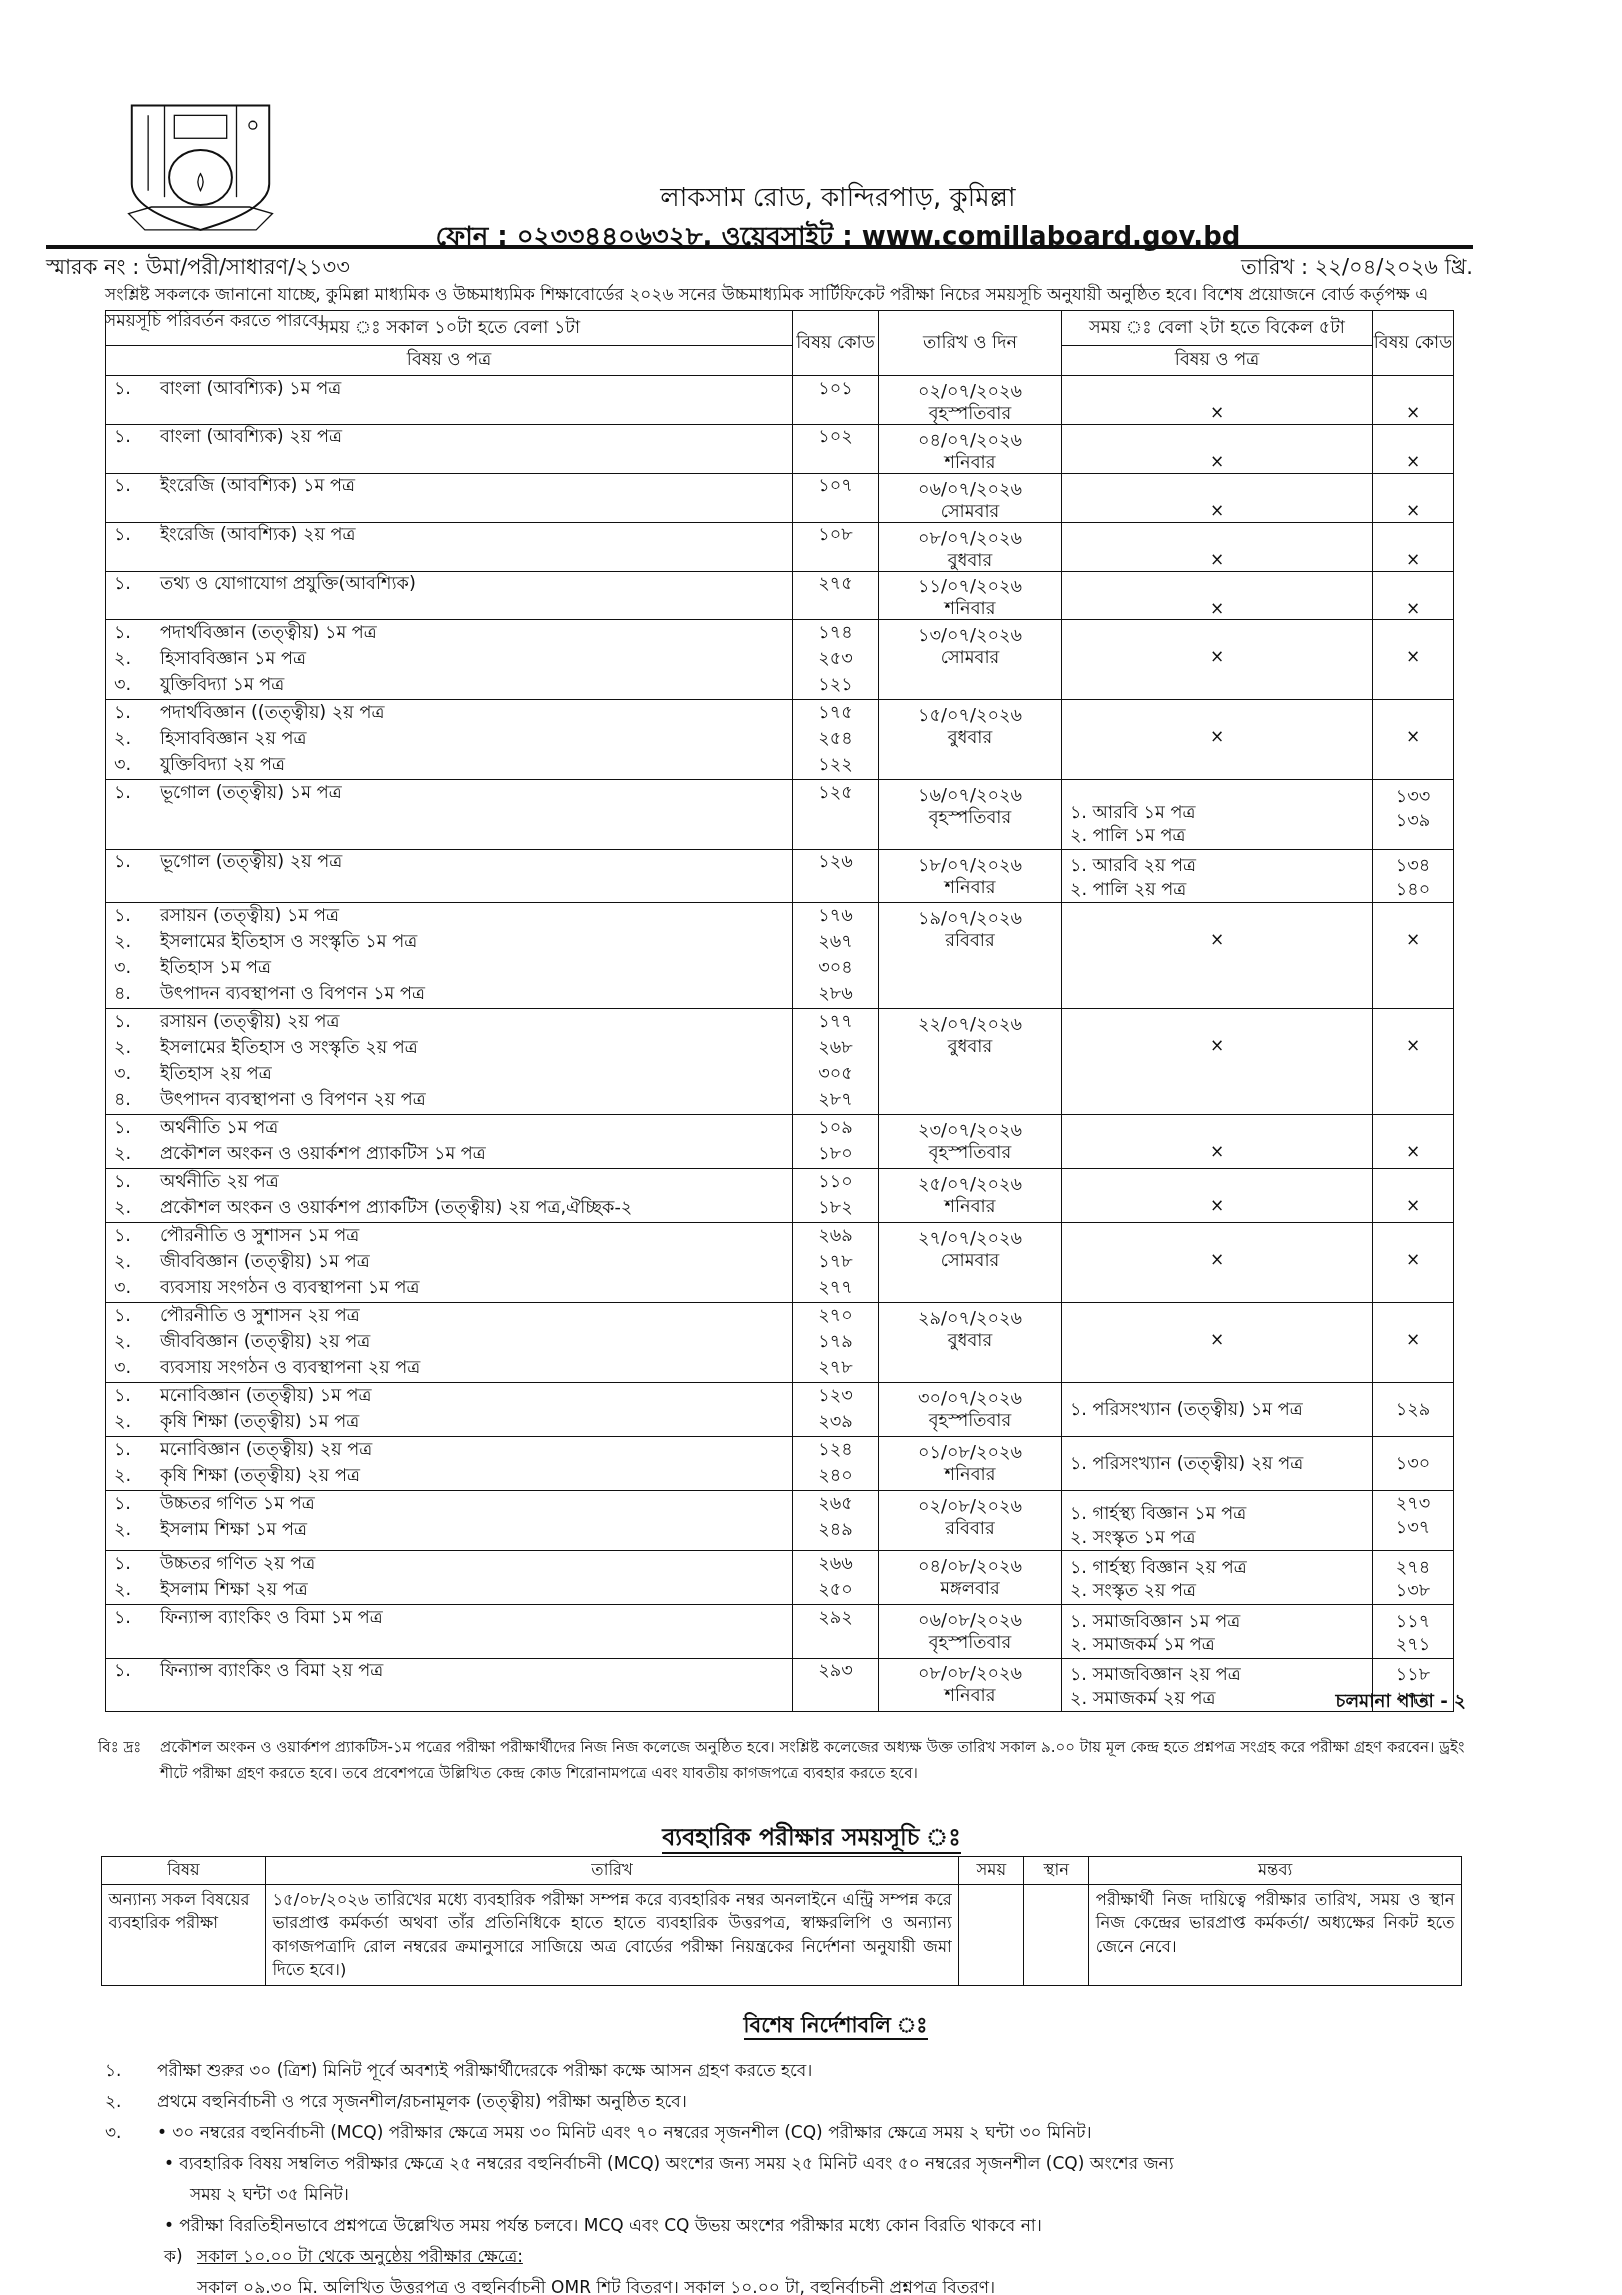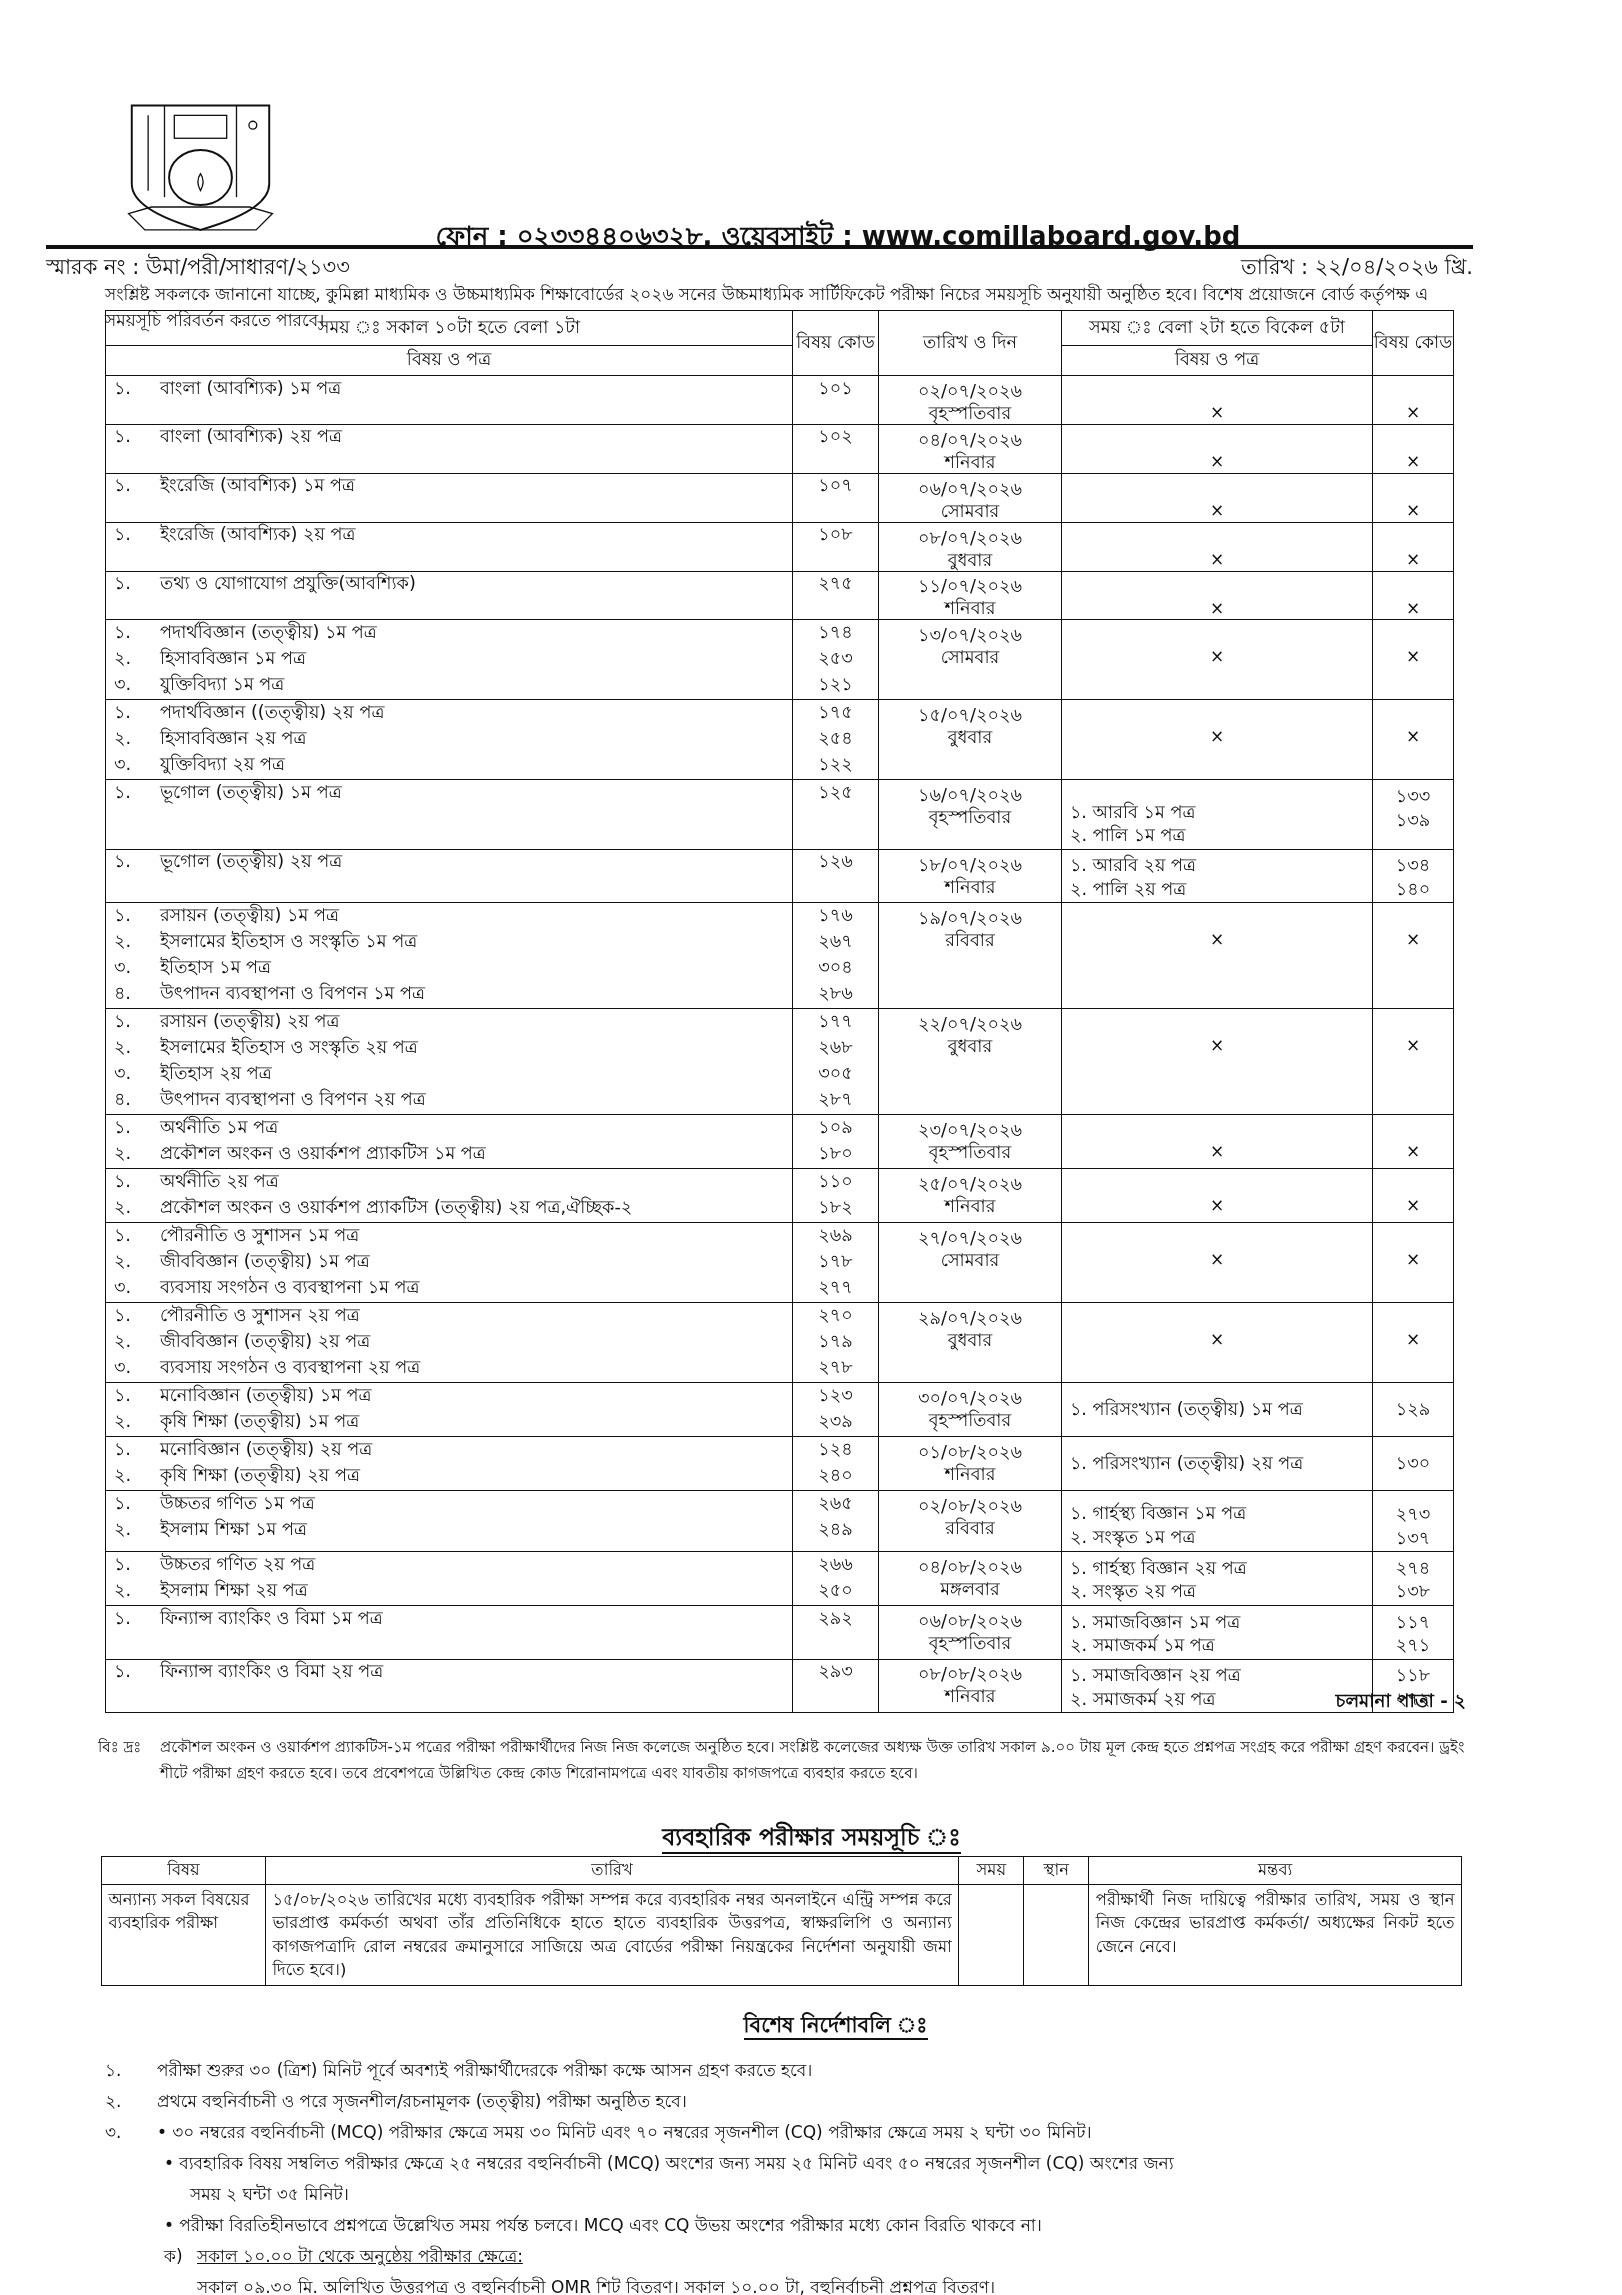--- a/index.html
+++ b/index.html
@@ -72,20 +72,21 @@
     <path d="M10 10 H220 V130 Q220 170 115 200 Q10 170 10 130 Z" fill="none" stroke="#111" stroke-width="3"></path>
     <line x1="60" y1="10" x2="60" y2="150" stroke="#111" stroke-width="2"></line>
     <line x1="170" y1="10" x2="170" y2="150" stroke="#111" stroke-width="2"></line>
     <rect x="75" y="25" width="80" height="35" fill="none" stroke="#111" stroke-width="2"></rect>
     <ellipse cx="115" cy="120" rx="48" ry="42" fill="none" stroke="#111" stroke-width="3"></ellipse>
     <path d="M115 140 q-8 -14 0 -26 q8 12 0 26z" fill="none" stroke="#111" stroke-width="2"></path>
     <line x1="35" y1="25" x2="35" y2="140" stroke="#111" stroke-width="2"></line>
     <circle cx="195" cy="40" r="6" fill="none" stroke="#111" stroke-width="2"></circle>
     <path d="M5 175 L40 165 L190 165 L225 175 L200 200 L30 200 Z" fill="none" stroke="#111" stroke-width="2"></path>
   </svg>
+  <div class="address">লাকসাম রোড, কান্দিরপাড়, কুমিল্লা</div>
   <div class="contact">ফোন : ০২৩৩৪৪০৬৩২৮, ওয়েবসাইট : www.comillaboard.gov.bd</div>
 </div>
 
 <div class="rule"></div>
 <div class="memo">
   <span class="left">স্মারক নং : উমা/পরী/সাধারণ/২১৩৩</span>
   <span class="right">তারিখ : ২২/০৪/২০২৬ খ্রি.</span>
 </div>
 
 <div class="intro">সংশ্লিষ্ট সকলকে জানানো যাচ্ছে, কুমিল্লা মাধ্যমিক ও উচ্চমাধ্যমিক শিক্ষাবোর্ডের ২০২৬ সনের উচ্চমাধ্যমিক সার্টিফিকেট পরীক্ষা নিচের সময়সূচি অনুযায়ী অনুষ্ঠিত হবে। বিশেষ প্রয়োজনে বোর্ড কর্তৃপক্ষ এ সময়সূচি পরিবর্তন করতে পারবে।</div>
@@ -573,21 +574,21 @@
         </td>
         <td class="datecell">
           <div>০২/০৮/২০২৬</div>
           <div>রবিবার</div>
         </td>
         <td>
           <div class="aftline" style="margin-top: 12px; text-align: center;">১. গার্হস্থ্য বিজ্ঞান ১ম পত্র</div>
           <div class="aftline">২. সংস্কৃত ১ম পত্র</div>
         </td>
         <td>
-          <div class="acodeline" style="margin-top: 13px;">২৭৩</div>
+          <div class="acodeline" style="margin-top: 2px;">২৭৩</div>
           <div class="acodeline">১৩৭</div>
         </td>
       </tr>
       <tr style="height: 54px;">
         <td>
           <div class="subjline">
             <span class="num">১.</span>
             <span>উচ্চতর গণিত ২য় পত্র</span>
           </div>
           <div class="subjline">

